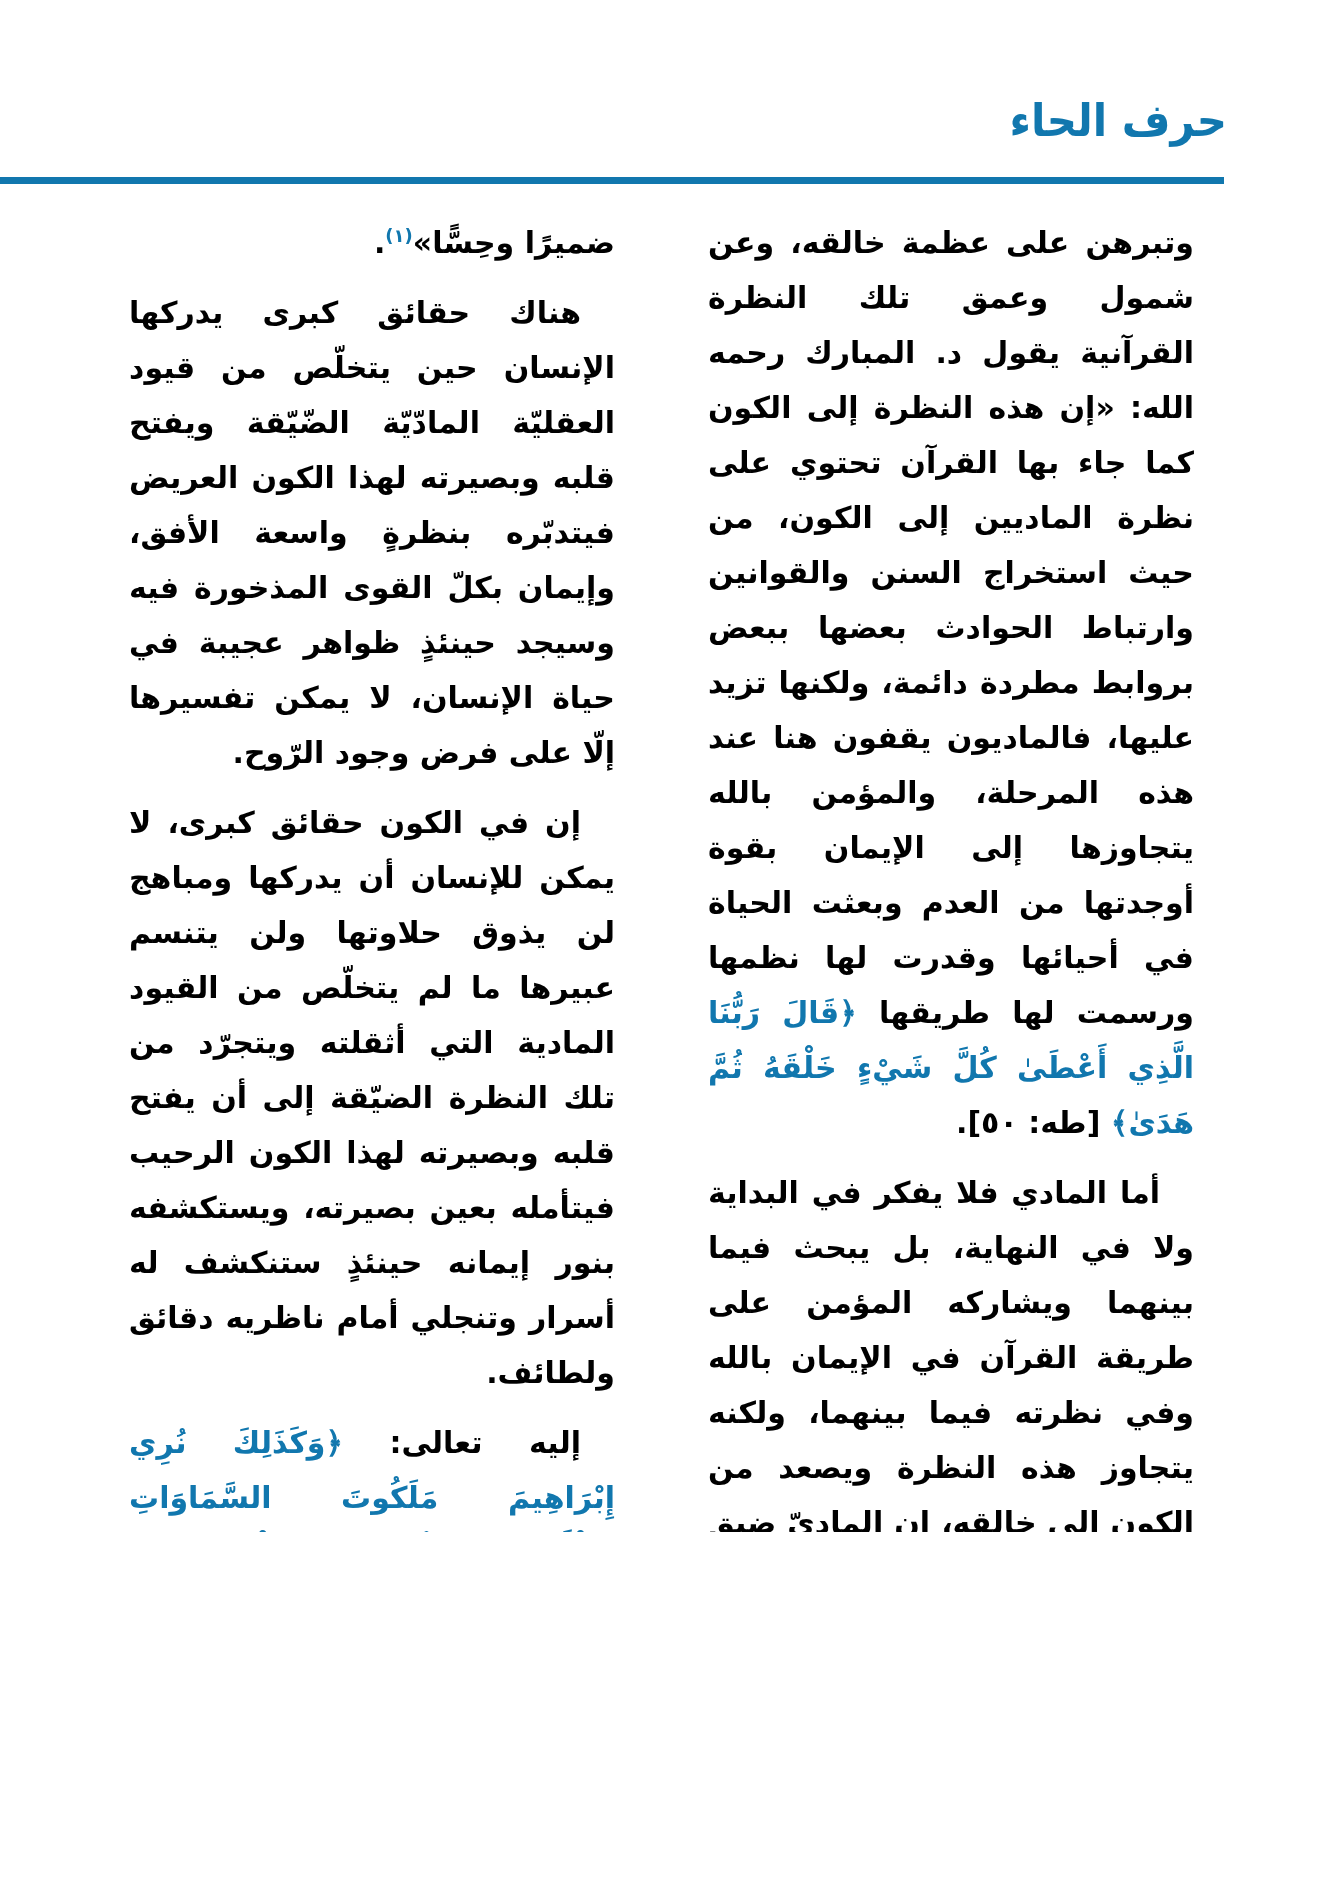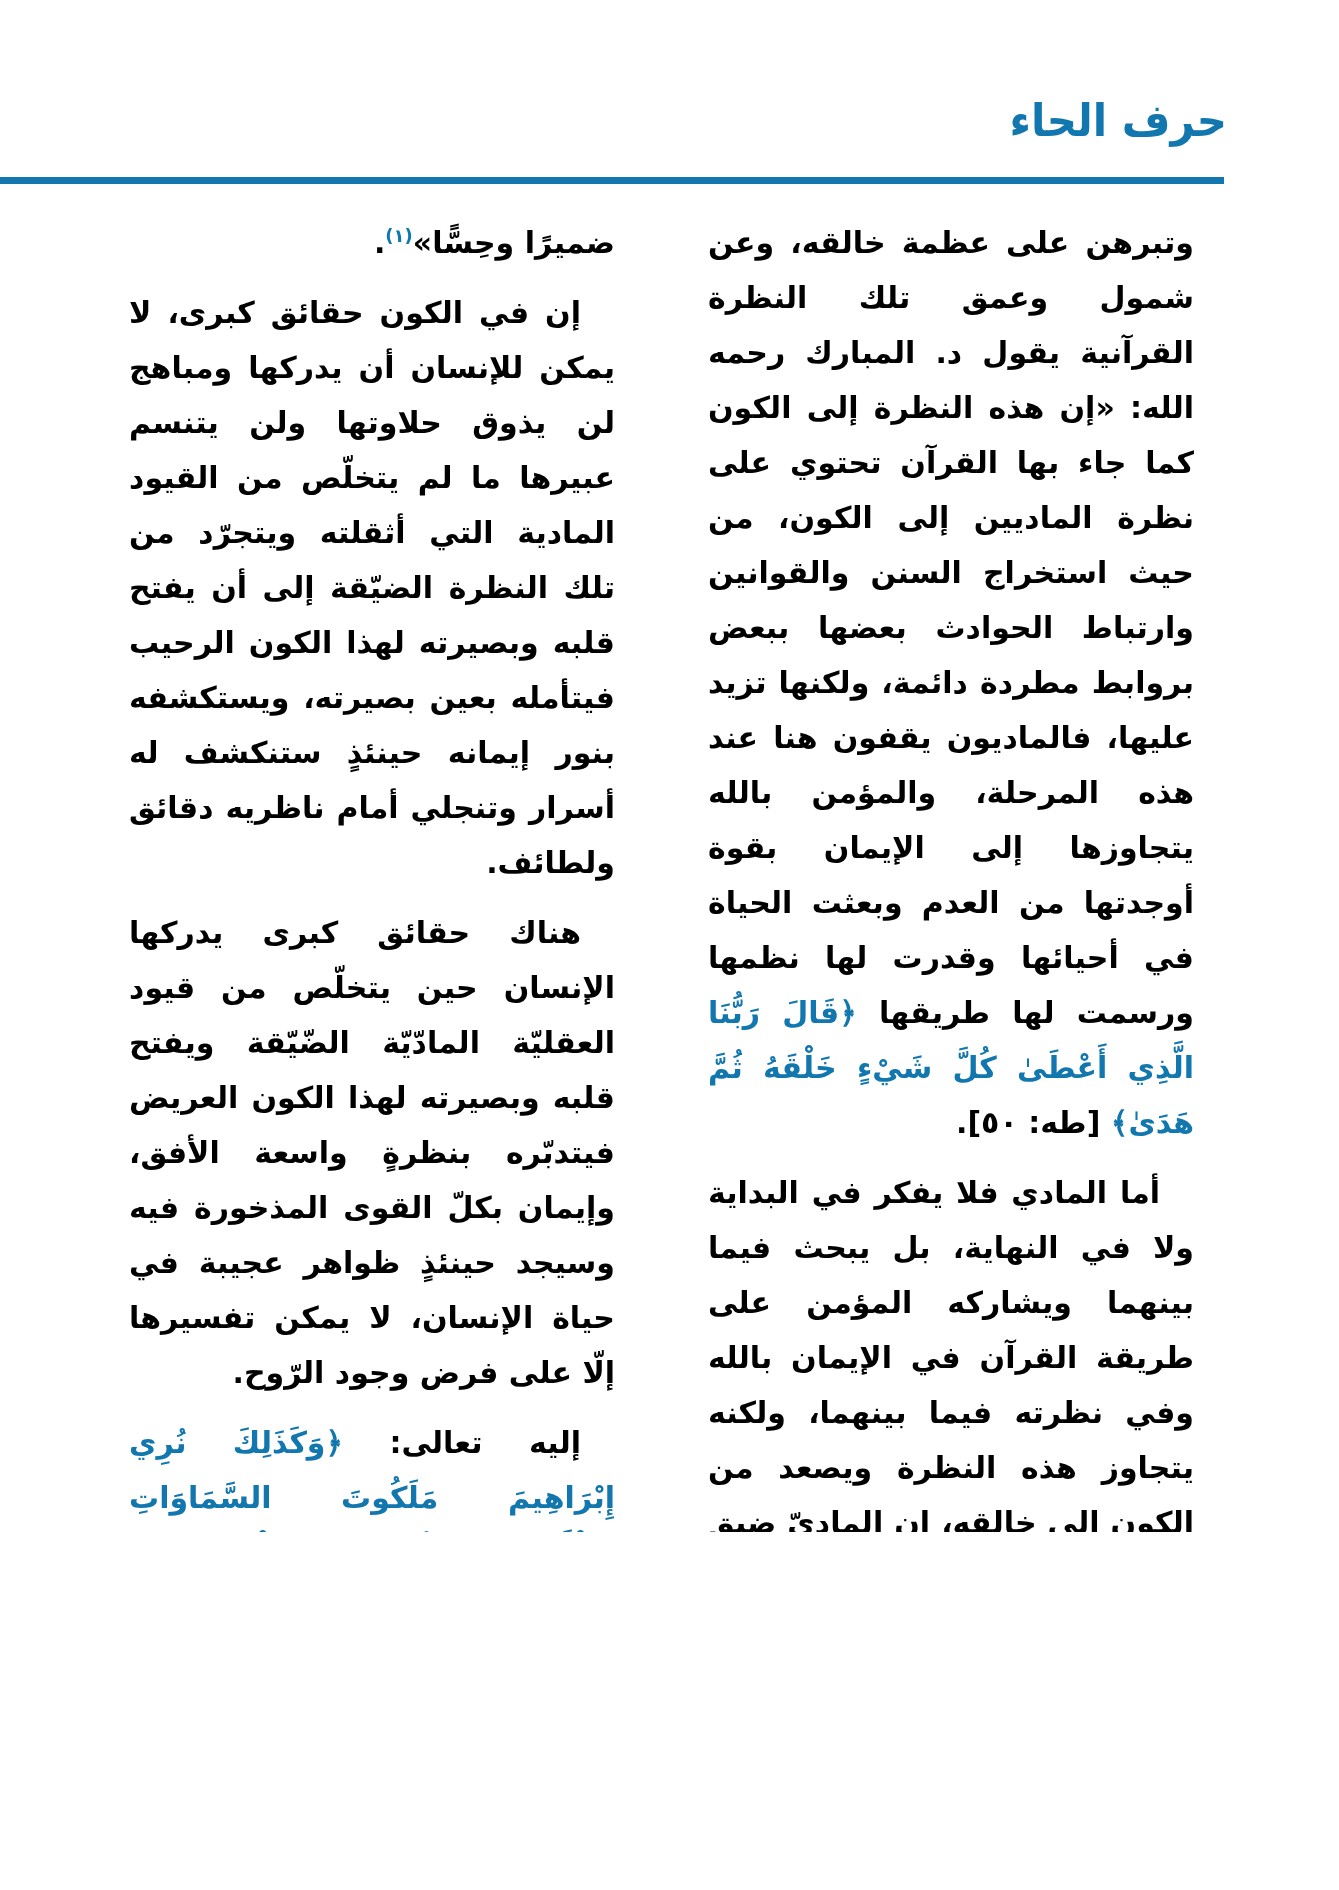--- a/index.html
+++ b/index.html
@@ -91,22 +91,22 @@
 
   <div class="header-rule"></div>
 
   <div class="col col-right">
       <p class="para"><span class="seg-plain">وتبرهن على عظمة خالقه، وعن شمول وعمق تلك النظرة القرآنية يقول د. المبارك رحمه الله: «إن هذه النظرة إلى الكون كما جاء بها القرآن تحتوي على نظرة الماديين إلى الكون، من حيث استخراج السنن والقوانين وارتباط الحوادث بعضها ببعض بروابط مطردة دائمة، ولكنها تزيد عليها، فالماديون يقفون هنا عند هذه المرحلة، والمؤمن بالله يتجاوزها إلى الإيمان بقوة أوجدتها من العدم وبعثت الحياة في أحيائها وقدرت لها نظمها ورسمت لها طريقها </span><span class="seg-quran">﴿قَالَ رَبُّنَا الَّذِي أَعْطَىٰ كُلَّ شَيْءٍ خَلْقَهُ ثُمَّ هَدَىٰ﴾</span><span class="seg-plain"> </span><span class="seg-ref">[طه: ٥٠].</span></p>
       <p class="para indent"><span class="seg-plain">أما المادي فلا يفكر في البداية ولا في النهاية، بل يبحث فيما بينهما ويشاركه المؤمن على طريقة القرآن في الإيمان بالله وفي نظرته فيما بينهما، ولكنه يتجاوز هذه النظرة ويصعد من الكون إلى خالقه، إن الماديّ ضيق الأفق محدوده، والمؤمن واسع الأفق، لا يقف عند حدوده، والمادي ينظر للكون نظرة جافة جامدة، والمؤمن ينظر إليه من خلال نظرته إلى عظمة الله ورحمته وفضله، فيتصل بالكون والطبيعة اتصالًا ربَّانيًّا يشعر خلاله بنبضة الحياة وخفقة الروح ويستشعر العظمة والرحمة في نظراته، إنه أوسع عقلًا وأيقظ قلبًا وأرهف</span></p>
     </div>
 
   <div class="col col-left">
       <p class="para"><span class="seg-plain">ضميرًا وحِسًّا»</span><span class="seg-fnmark">(١)</span><span class="seg-plain">.</span></p>
+      <p class="para indent"><span class="seg-plain">هناك حقائق كبرى يدركها الإنسان حين يتخلّص من قيود العقليّة المادّيّة الضّيّقة ويفتح قلبه وبصيرته لهذا الكون العريض فيتدبّره بنظرةٍ واسعة الأفق، وإيمان بكلّ القوى المذخورة فيه وسيجد حينئذٍ ظواهر عجيبة في حياة الإنسان، لا يمكن تفسيرها إلّا على فرض وجود الرّوح.</span></p>
       <p class="para indent"><span class="seg-plain">إن في الكون حقائق كبرى، لا يمكن للإنسان أن يدركها ومباهج لن يذوق حلاوتها ولن يتنسم عبيرها ما لم يتخلّص من القيود المادية التي أثقلته ويتجرّد من تلك النظرة الضيّقة إلى أن يفتح قلبه وبصيرته لهذا الكون الرحيب فيتأمله بعين بصيرته، ويستكشفه بنور إيمانه حينئذٍ ستنكشف له أسرار وتنجلي أمام ناظريه دقائق ولطائف.</span></p>
-      <p class="para indent"><span class="seg-plain">هناك حقائق كبرى يدركها الإنسان حين يتخلّص من قيود العقليّة المادّيّة الضّيّقة ويفتح قلبه وبصيرته لهذا الكون العريض فيتدبّره بنظرةٍ واسعة الأفق، وإيمان بكلّ القوى المذخورة فيه وسيجد حينئذٍ ظواهر عجيبة في حياة الإنسان، لا يمكن تفسيرها إلّا على فرض وجود الرّوح.</span></p>
       <p class="para indent"><span class="seg-plain">إليه تعالى: </span><span class="seg-quran">﴿وَكَذَلِكَ نُرِي إِبْرَاهِيمَ مَلَكُوتَ السَّمَاوَاتِ وَالْأَرْضِ وَلِيَكُونَ مِنَ الْمُوقِنِينَ﴾</span><span class="seg-plain"> </span><span class="seg-ref">[الأنعام: ٧٥].</span></p>
     </div>
 
   <div class="footnote-rule"></div>
 
   <div class="footnote">
     <span class="fn-marker">(١)</span><span class="fn-text">نحو إنسانية سعيدة، محمد المبارك ص ٣٤.</span>
   </div>
 
   <div class="logo">

